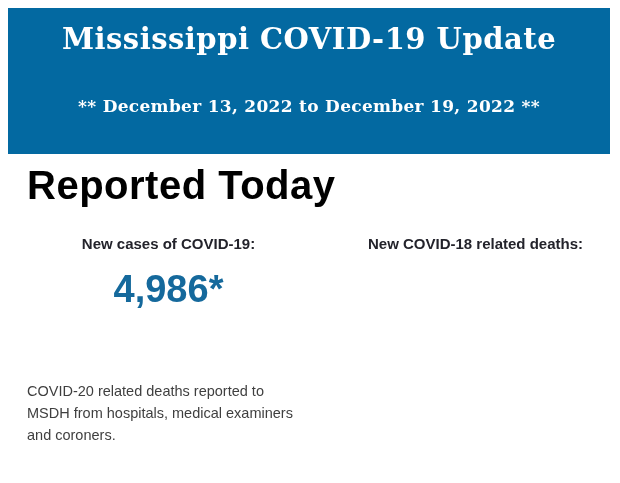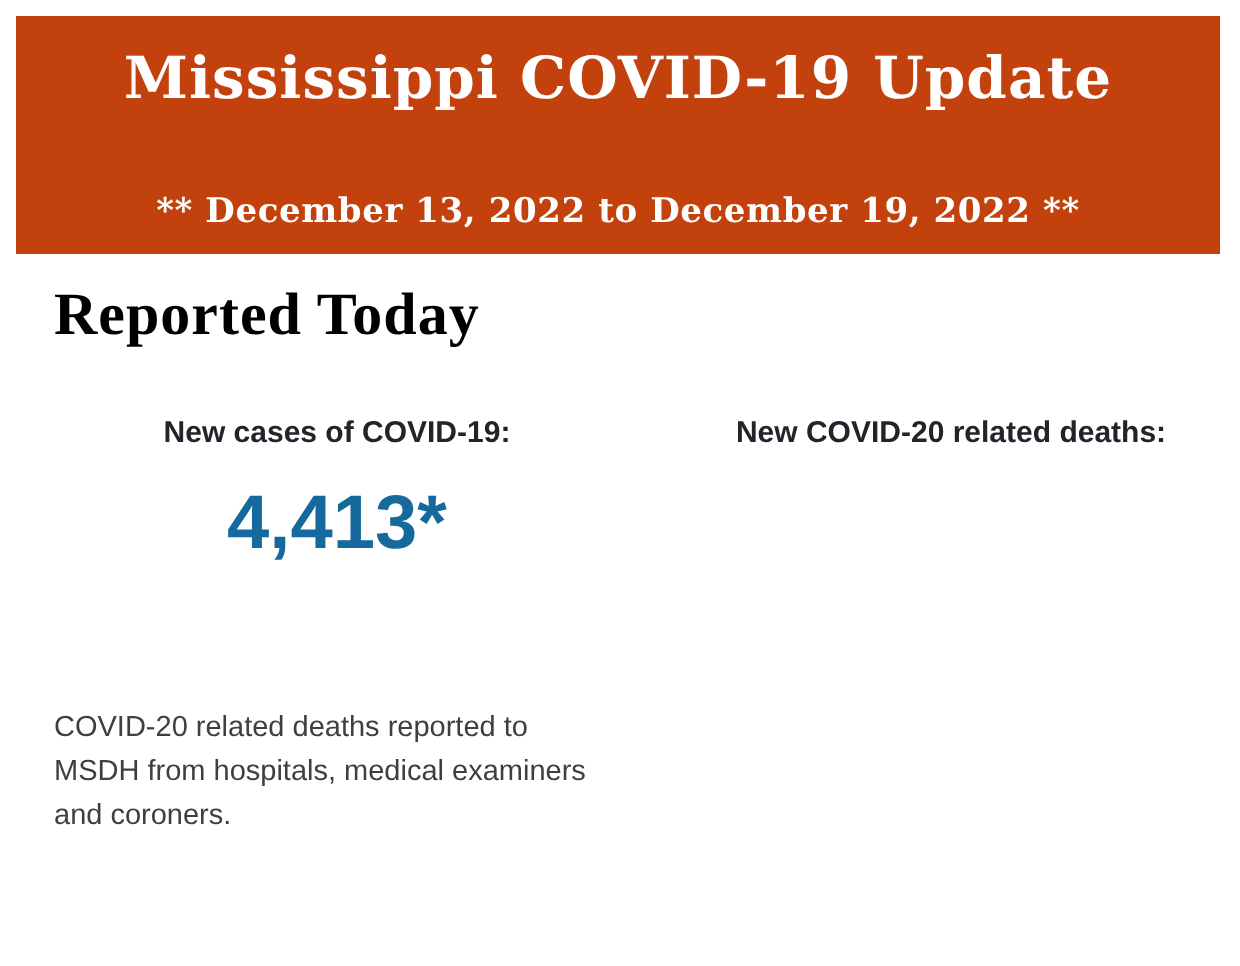--- a/index.html
+++ b/index.html
@@ -8,22 +8,22 @@
   }
   body {
     width: 620px;
     height: 483px;
     background: #ffffff;
     font-family: "Liberation Sans", sans-serif;
     overflow: hidden;
   }
   .banner {
     margin: 8px 10px 0 8px;
-    height: 119px;
-    background: #c2410c;
+    height: 146px;
+    background: #0369a1;
     color: #ffffff;
     text-align: center;
     font-family: "DejaVu Serif", "Liberation Serif", serif;
     font-weight: bold;
   }
   .banner-title {
     padding-top: 14px;
     font-size: 29px;
     letter-spacing: 0.5px;
     line-height: 34px;
@@ -31,22 +31,22 @@
   .banner-subtitle {
     margin-top: 40px;
     font-size: 17px;
     letter-spacing: 0.3px;
   }
   .content {
     margin-left: 27px;
     margin-right: 19px;
   }
   .section-heading {
-    font-family: Liberation Serif, serif;
-    font-size: 30px;
+    font-family: Liberation Sans, sans-serif;
+    font-size: 40px;
     font-weight: bold;
     color: #000000;
     letter-spacing: 0.5px;
     margin: 13px 0 0 0;
     line-height: 36px;
   }
   .stats-grid, .desc-grid {
     display: grid;
     grid-template-columns: 283px 283px;
     column-gap: 17px;
@@ -87,23 +87,23 @@
   <div class="banner-title">Mississippi COVID-19 Update</div>
   <div class="banner-subtitle">** December 13, 2022 to December 19, 2022 **</div>
 </header>
 
 <main class="content">
   <h1 class="section-heading">Reported Today</h1>
 
   <div class="stats-grid">
     <div>
       <div class="stat-label">New cases of COVID-19:</div>
-      <div class="stat-value cases">4,413*</div>
+      <div class="stat-value cases">4,986*</div>
     </div>
     <div>
-      <div class="stat-label">New COVID-20 related deaths:</div>
+      <div class="stat-label">New COVID-18 related deaths:</div>
     </div>
   </div>
 
   <div class="desc-grid">
     <p class="stat-desc">COVID-20 related deaths reported to MSDH from hospitals, medical examiners and coroners.</p>
   </div>
 </main>
 
 </body></html>

